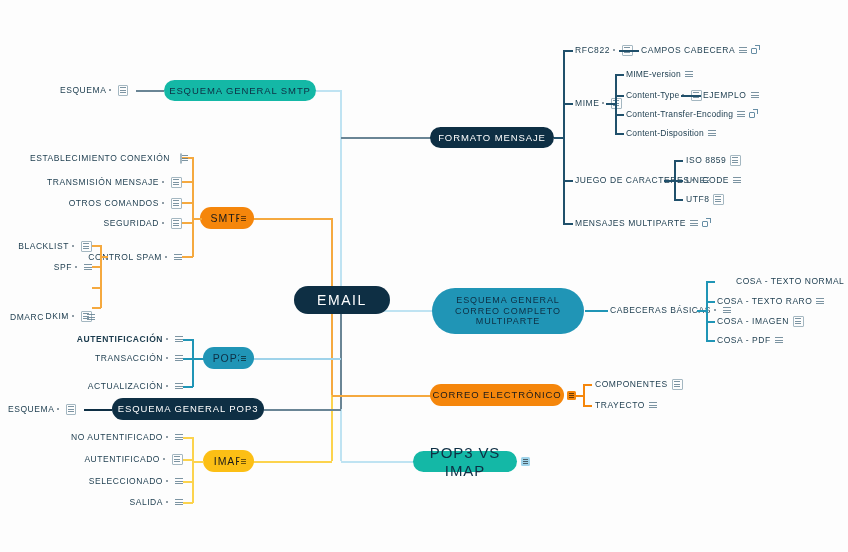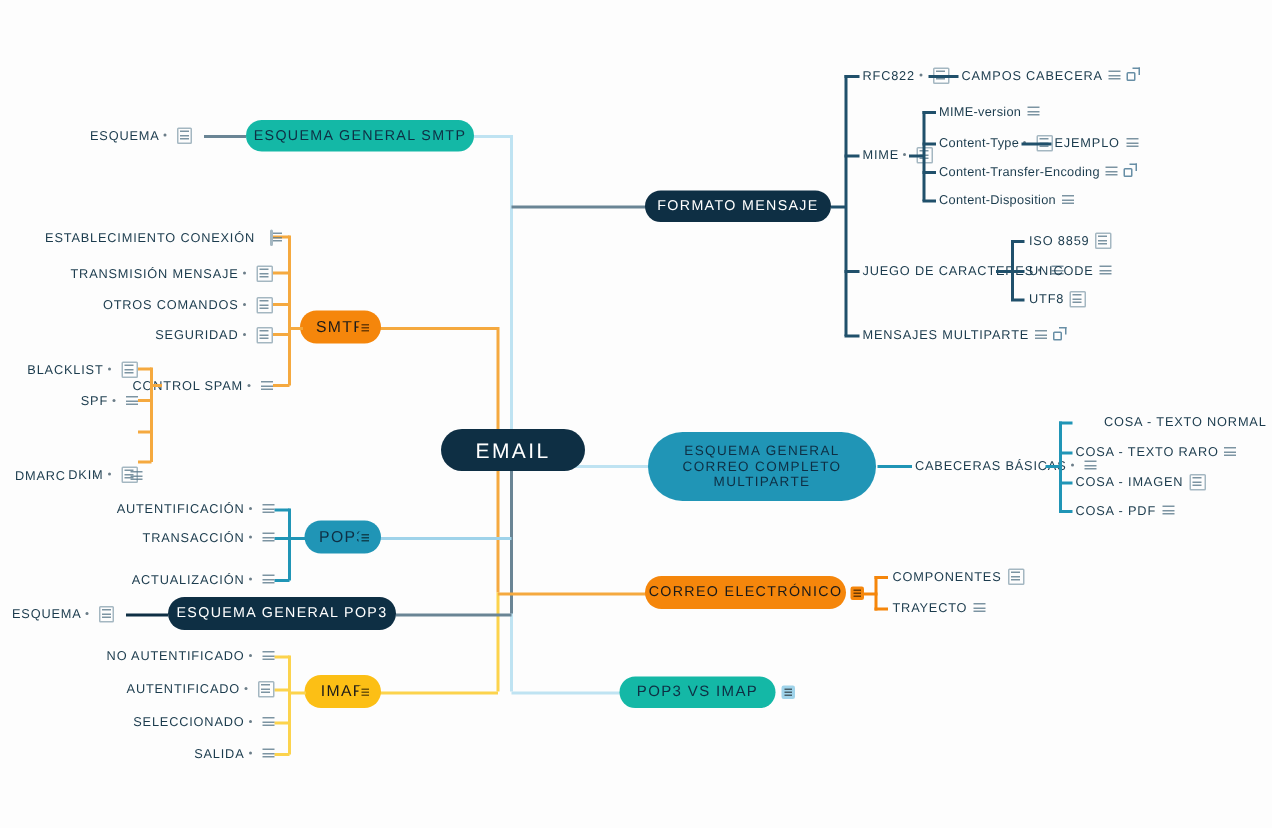--- a/index.html
+++ b/index.html
@@ -232,21 +232,21 @@
     <s></s>
       <s></s>
       <s></s>
   </div>
   <div class="v" style="left:192px;top:339px;width:1.5px;height:48px;background:#2095b6;"></div>
   <div class="h" style="left:192px;top:358px;width:12px;height:1.5px;background:#2095b6;"></div>
   <div class="h" style="left:183px;top:339px;width:10px;height:1.5px;background:#2095b6;"></div>
   <div class="h" style="left:183px;top:358px;width:10px;height:1.5px;background:#2095b6;"></div>
   <div class="h" style="left:183px;top:386px;width:10px;height:1.5px;background:#2095b6;"></div>
 
-  <div class="leaf r" style="left:60px;top:333px;width:123px;height:12px;">
+  <div class="leaf r" style="left:60px;top:333px;width:123px;height:12px;font-weight:bold;">
     <span class="txt">AUTENTIFICACIÓN</span>
     <span class="ic dot"></span>
     <span class="ic note">
         <i></i>
         <i></i>
         <i></i>
       </span>
   </div>
   <div class="leaf r" style="left:60px;top:352px;width:123px;height:12px;">
     <span class="txt">TRANSACCIÓN</span>
@@ -562,21 +562,21 @@
   </div>
   <div class="leaf" style="left:595px;top:399px;height:12px;">
     <span class="txt">TRAYECTO</span>
     <span class="ic note">
         <i></i>
         <i></i>
         <i></i>
       </span>
   </div>
 
-  <div class="pill ltblue" style="left:413px;top:451px;width:104px;height:21px;font-size:10px;">
+  <div class="pill ltblue" style="left:413px;top:451px;width:104px;height:21px;font-size:15px;">
     <span>POP3 VS IMAP</span>
   </div>
   <div class="badge ltblue" style="left:521px;top:457px;">
     <s></s>
       <s></s>
       <s></s>
   </div>
 
 </div>
 

